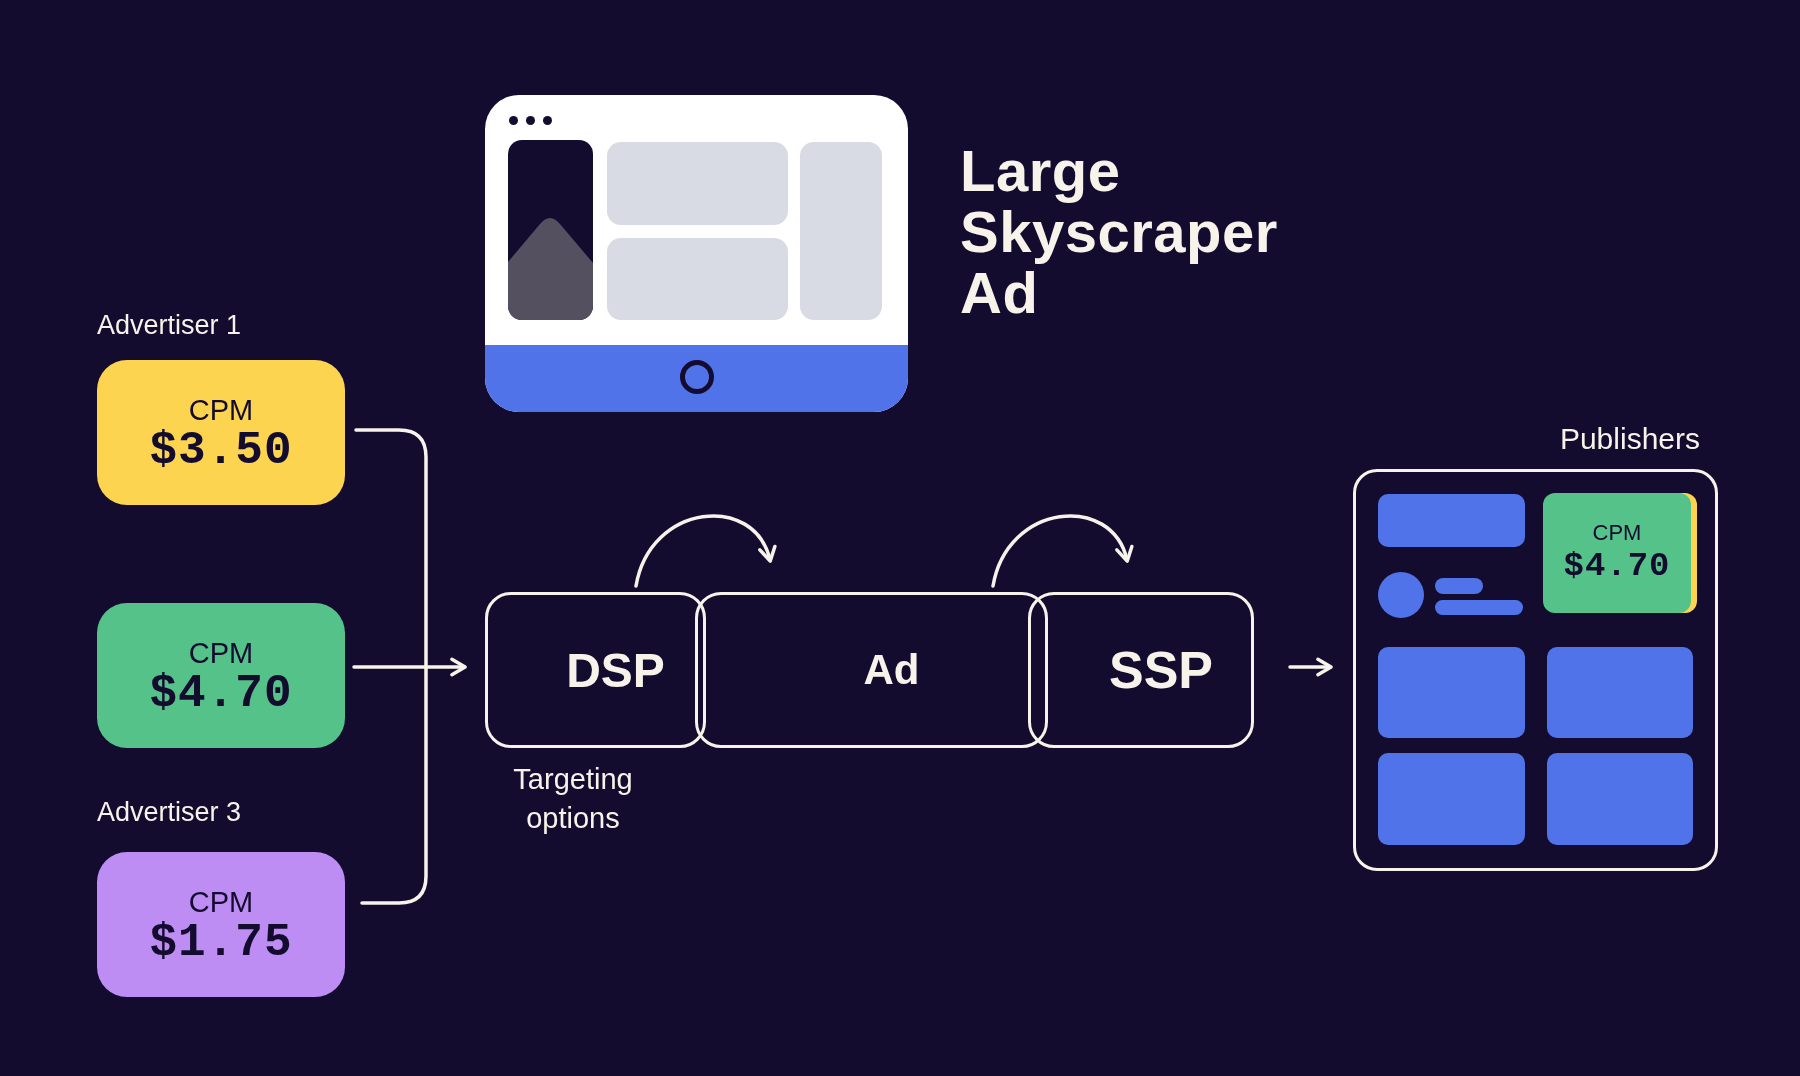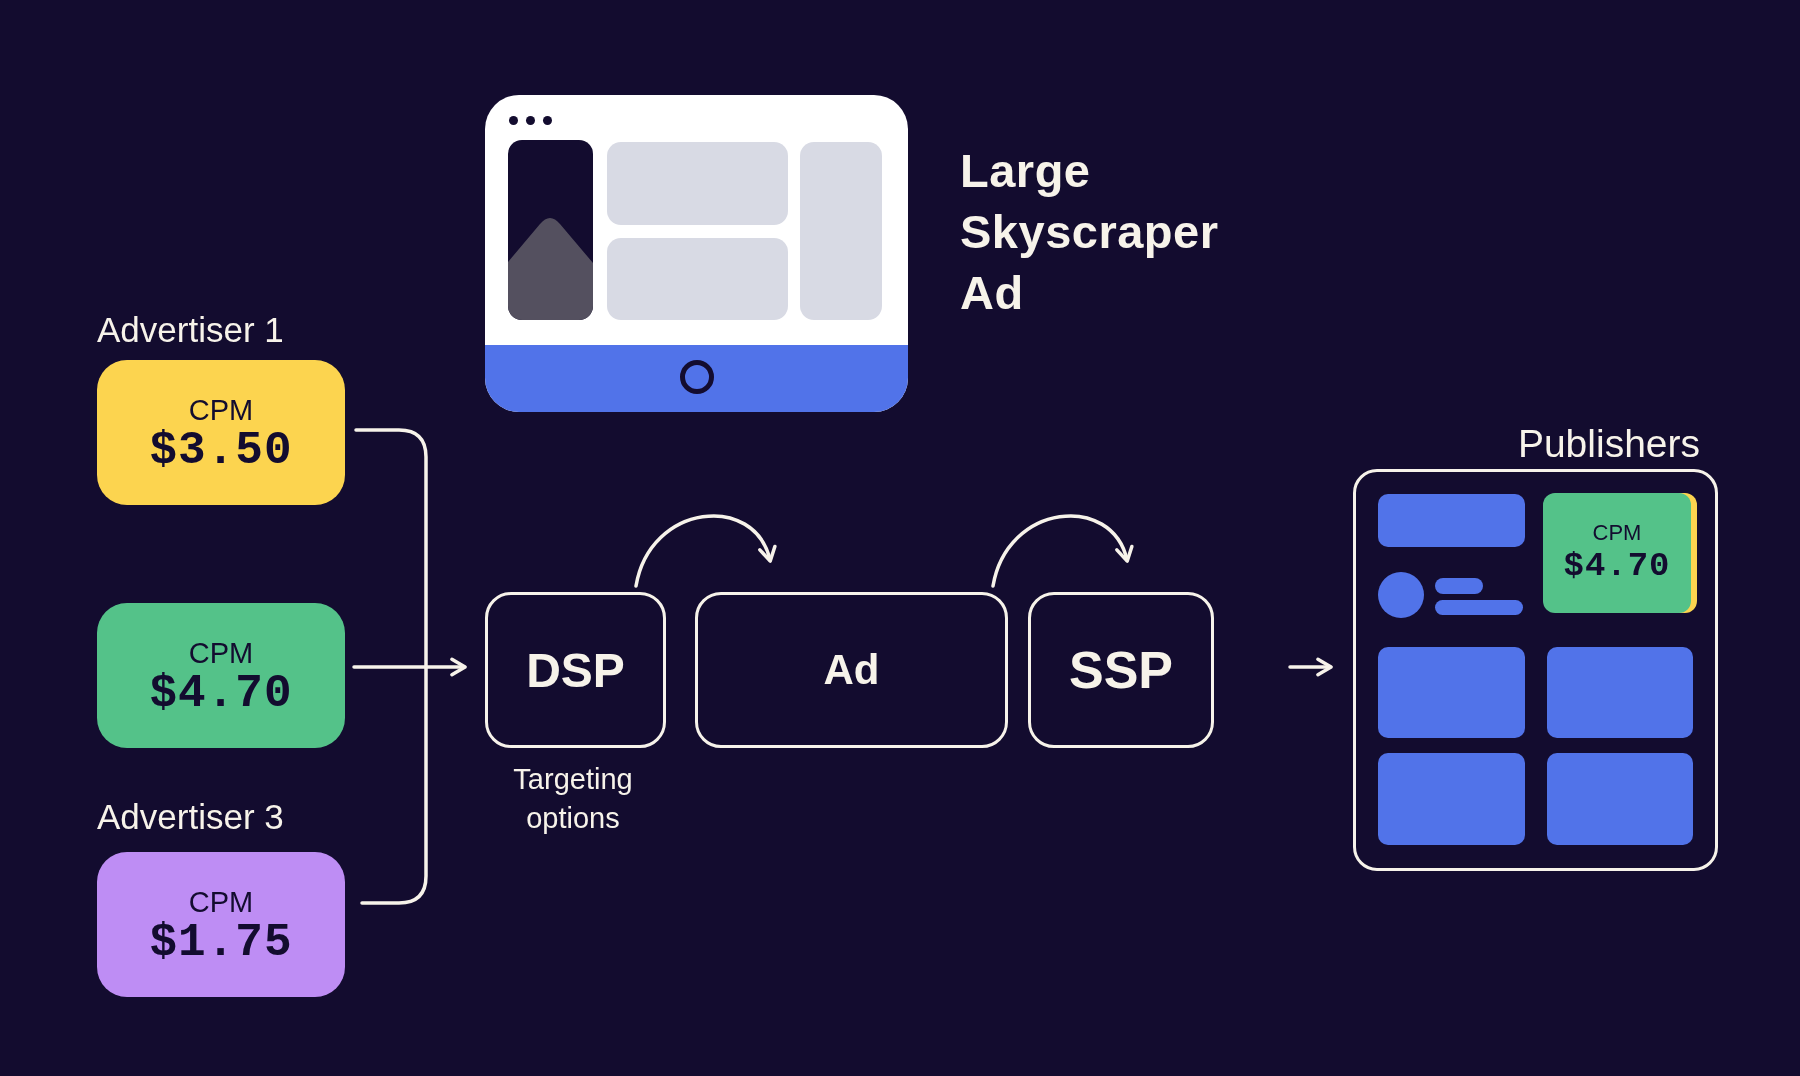--- a/index.html
+++ b/index.html
@@ -15,39 +15,39 @@
   .browser-dots i{width:9px;height:9px;border-radius:50%;background:#130C2F;display:block;}
   .sky-block{left:23px;top:45px;width:85px;height:180px;background:#130C2F;border-radius:14px;overflow:hidden;}
   .gray-block{background:#D8DAE4;border-radius:14px;}
   .blk-m1{left:122px;top:47px;width:181px;height:83px;}
   .blk-m2{left:122px;top:143px;width:181px;height:82px;}
   .blk-r{left:315px;top:47px;width:82px;height:178px;}
   .browser-bar{left:0;bottom:0;width:423px;height:67px;background:#5173E9;}
   .home-ring{left:50%;top:15px;transform:translateX(-50%);width:24px;height:24px;border:5px solid #130C2F;border-radius:50%;}
 
   
-  .headline{left:960px;top:140px;font-size:47px;line-height:61px;font-weight:700;letter-spacing:.5px;}
+  .headline{left:960px;top:140px;font-size:58px;line-height:61px;font-weight:700;letter-spacing:.5px;}
 
   
-  .adv-label{left:97px;width:260px;font-size:35px;font-weight:400;color:#F7F3EA;}
+  .adv-label{left:97px;width:260px;font-size:27px;font-weight:400;color:#F7F3EA;}
   .adv-card{left:97px;width:248px;height:145px;border-radius:30px;color:#130C2F;
             display:flex;flex-direction:column;align-items:center;justify-content:center;padding-top:4px;box-sizing:border-box;}
   .cpm{font-size:29px;font-weight:400;line-height:32px;font-family:"Liberation Sans",sans-serif;}
   .price{font-size:46px;font-weight:700;line-height:50px;font-family:Liberation Mono, monospace;letter-spacing:1px;}
 
   
   .flowbox{border:3.5px solid #F7F3EA;border-radius:26px;display:flex;flex-direction:column;
-           align-items:center;justify-content:center;font-weight:700;background:transparent;}
+           align-items:center;justify-content:center;font-weight:700;background:transparent;padding-left:40px;}
   .dsp{left:485px;top:592px;width:175px;height:150px;font-size:48px;}
   .adx{left:695px;top:592px;width:307px;height:150px;font-size:42px;line-height:48px;}
   .ssp{left:1028px;top:592px;width:180px;height:150px;font-size:52px;}
   .dsp-caption{left:467px;top:760px;width:212px;text-align:center;font-size:29px;line-height:39px;font-weight:400;}
 
   
-  .pub-label{left:1353px;top:422px;width:357px;text-align:right;padding-right:10px;box-sizing:border-box;font-size:39px;font-weight:400;}
+  .pub-label{left:1353px;top:422px;width:357px;text-align:right;padding-right:10px;box-sizing:border-box;font-size:30px;font-weight:400;}
   .pub-panel{left:1353px;top:469px;width:365px;height:402px;border:3.5px solid #F7F3EA;border-radius:24px;box-sizing:border-box;}
   .blue-blk{position:absolute;background:#5173E9;border-radius:10px;}
   .p-top{left:22px;top:22px;width:147px;height:53px;}
   .p-circle{left:22px;top:100px;width:46px;height:46px;border-radius:50%;}
   .p-pill1{left:79px;top:106px;width:48px;height:16px;border-radius:8px;}
   .p-pill2{left:79px;top:128px;width:88px;height:15px;border-radius:8px;}
   .p-m-l{left:22px;top:175px;width:147px;height:91px;}
   .p-m-r{left:191px;top:175px;width:146px;height:91px;}
   .p-b-l{left:22px;top:281px;width:147px;height:92px;}
   .p-b-r{left:191px;top:281px;width:146px;height:92px;}

